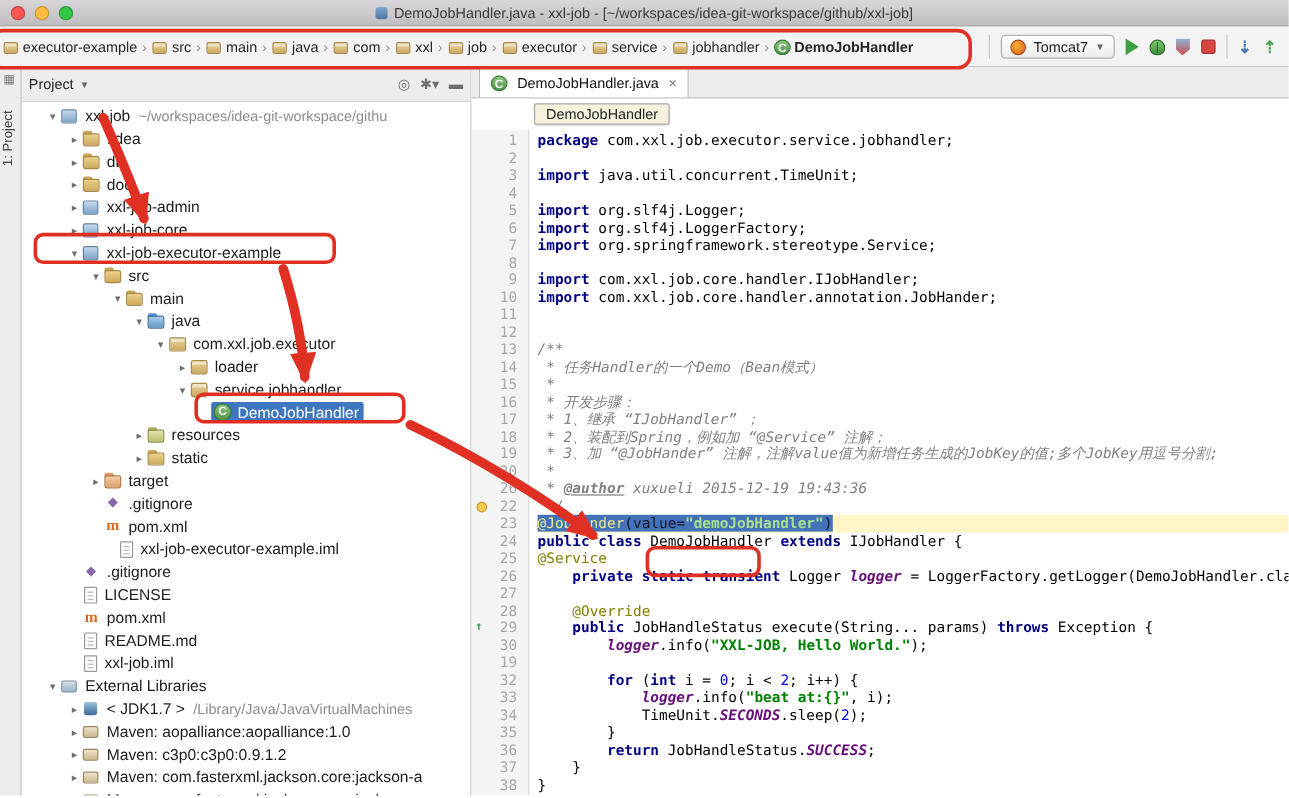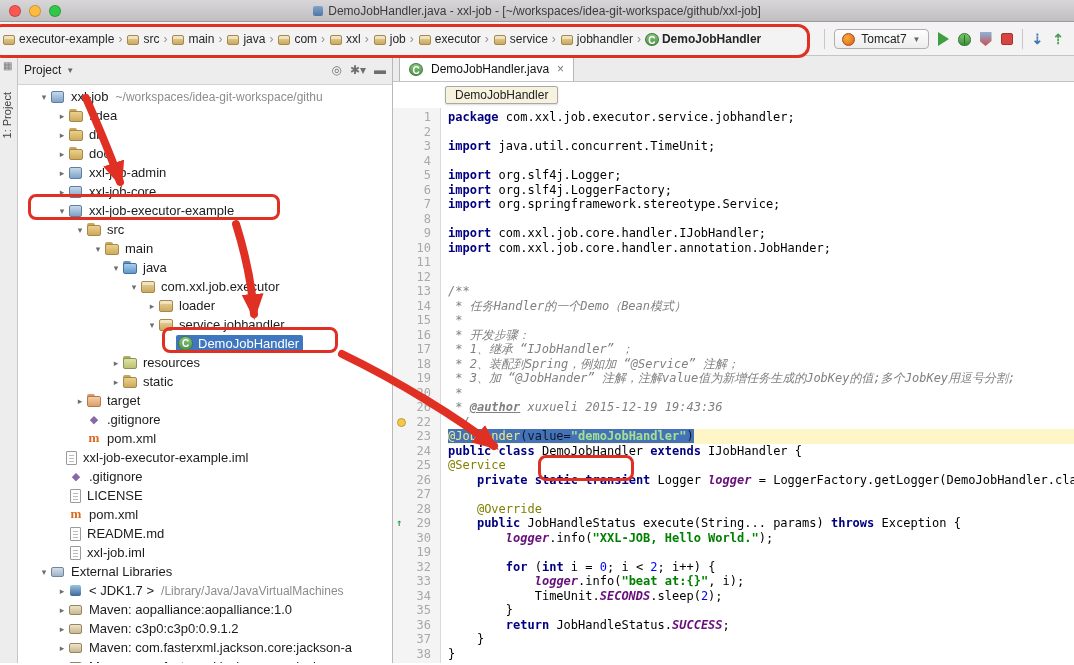--- a/index.html
+++ b/index.html
@@ -304,21 +304,21 @@
         <div class="trow" style="padding-left: 56px;">
           <span class="tarrow"></span>
           <span class="ic ic-gitignore"></span>
           <span class="tlabel">.gitignore</span>
         </div>
         <div class="trow" style="padding-left: 56px;">
           <span class="tarrow"></span>
           <span class="ic ic-mvn"></span>
           <span class="tlabel">pom.xml</span>
         </div>
-        <div class="trow" style="padding-left: 34px;">
+        <div class="trow" style="padding-left: 68px;">
           <span class="tarrow"></span>
           <span class="ic ic-file"></span>
           <span class="tlabel">xxl-job-executor-example.iml</span>
         </div>
         <div class="trow" style="padding-left: 38px;">
           <span class="tarrow"></span>
           <span class="ic ic-gitignore"></span>
           <span class="tlabel">.gitignore</span>
         </div>
         <div class="trow" style="padding-left: 38px;">

